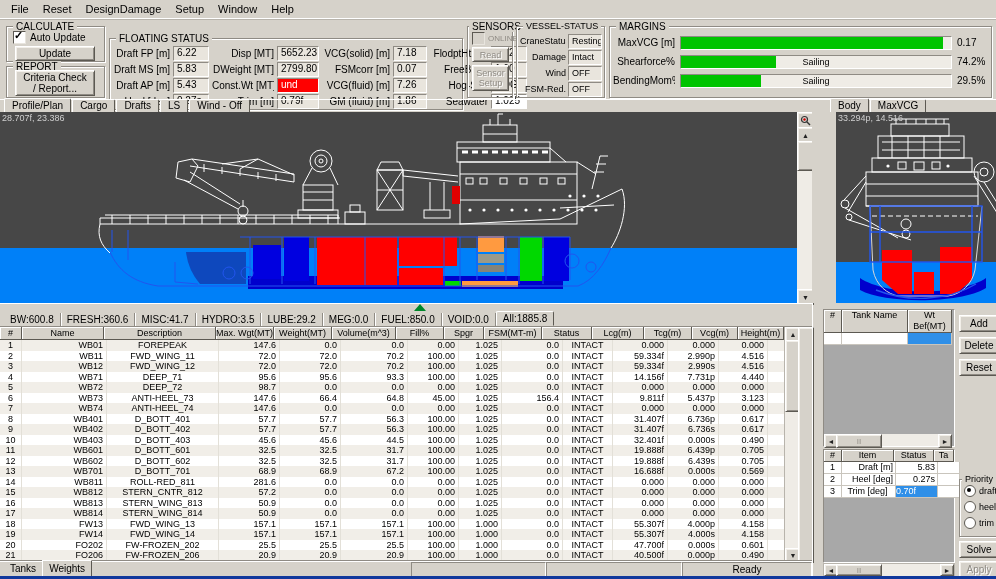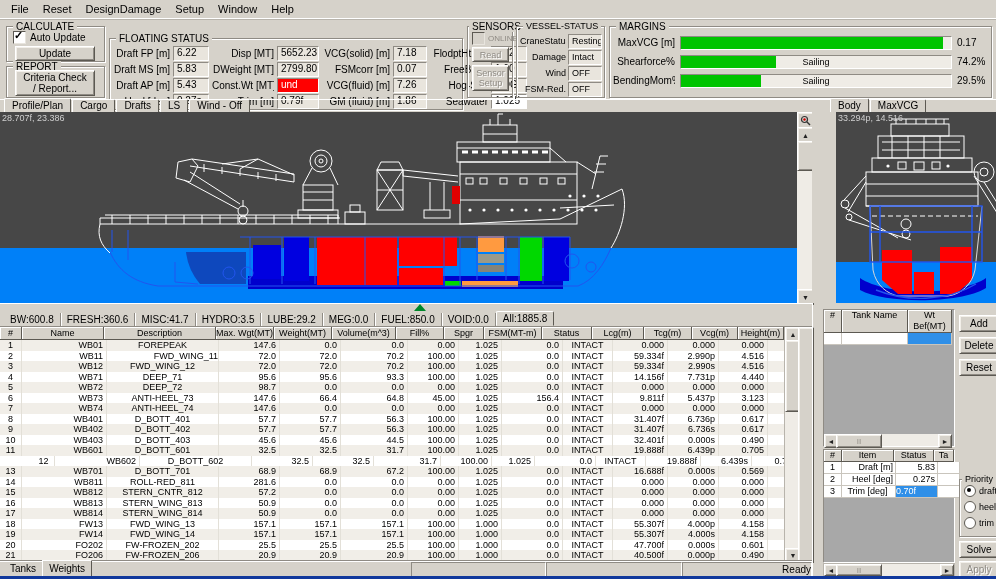--- a/index.html
+++ b/index.html
@@ -57,21 +57,21 @@
   .sb-btn{display:flex;align-items:center;justify-content:center;background:#d6d2ca;
           border:1px solid;border-color:#ffffff #5c5952 #5c5952 #ffffff;box-shadow:inset 1px 1px 0 #f2efe9, inset -1px -1px 0 #8f8b84;
           font-size:7px;color:#222;}
   
   .p-hd{background:#d6d2ca;border-right:1px solid #5c5952;border-bottom:1px solid #5c5952;box-shadow:inset 1px 1px 0 #ffffff;
         font-size:9px;line-height:11px;text-align:center;overflow:hidden;flex:0 0 auto;}
   .p-cell{font-size:9px;line-height:11px;border-right:1px solid #c9c5bd;border-bottom:1px solid #c9c5bd;
           background:#fff;overflow:hidden;white-space:nowrap;flex:0 0 auto;}
   .hl{background:#2f8fe8;color:#fff;}
   
-  .sb-panel{border:1px solid;border-color:#8f8b84 #ffffff #ffffff #8f8b84;height:14px;font-size:10px;line-height:13px;text-align:right;}
+  .sb-panel{border:1px solid;border-color:#8f8b84 #ffffff #ffffff #8f8b84;height:14px;font-size:10px;line-height:13px;text-align:center;}
   .btab{height:13px;line-height:13px;padding:0 6px;font-size:10px;}
   .btab.active{border:1px solid;border-color:#ffffff #5c5952 #5c5952 #ffffff;background:#d6d2ca;margin-top:-2px;height:15px;line-height:15px;}
 </style>
 </head>
 <body>
 
 <div id="menubar" class="abs">
     <div class="menu-item">File</div>
     <div class="menu-item">Reset</div>
     <div class="menu-item">DesignDamage</div>
@@ -427,21 +427,21 @@
         <div class="tcell al-r" style="width: 57px;">0.0</div>
         <div class="tcell al-c" style="width: 49px;">INTACT</div>
         <div class="tcell al-r" style="width: 51px;">0.000</div>
         <div class="tcell al-r" style="width: 47px;">0.000</div>
         <div class="tcell al-r" style="width: 45px;">0.000</div>
         <div class="tcell al-r" style="width: 45px;">Empty</div>
       </div>
       <div class="trow even">
         <div class="tcell al-c" style="width: 21px;">2</div>
         <div class="tcell al-r" style="width: 81px;">WB11</div>
-        <div class="tcell al-c" style="width: 111px; text-align: right;">FWD_WING_11</div>
+        <div class="tcell al-c" style="width: 111px;">FWD_WING_11</div>
         <div class="tcell al-r" style="width: 57px;">72.0</div>
         <div class="tcell al-r" style="width: 57px;">72.0</div>
         <div class="tcell al-r" style="width: 63px;">70.2</div>
         <div class="tcell al-r" style="width: 47px;">100.00</div>
         <div class="tcell al-r" style="width: 39px;">1.025</div>
         <div class="tcell al-r" style="width: 57px;">0.0</div>
         <div class="tcell al-c" style="width: 49px;">INTACT</div>
         <div class="tcell al-r" style="width: 51px;">59.334f</div>
         <div class="tcell al-r" style="width: 47px;">2.990p</div>
         <div class="tcell al-r" style="width: 45px;">4.516</div>
@@ -585,21 +585,21 @@
         <div class="tcell al-r" style="width: 47px;">100.00</div>
         <div class="tcell al-r" style="width: 39px;">1.025</div>
         <div class="tcell al-r" style="width: 57px;">0.0</div>
         <div class="tcell al-c" style="width: 49px;">INTACT</div>
         <div class="tcell al-r" style="width: 51px;">19.888f</div>
         <div class="tcell al-r" style="width: 47px;">6.439p</div>
         <div class="tcell al-r" style="width: 45px;">0.705</div>
         <div class="tcell al-r" style="width: 45px;">Full</div>
       </div>
       <div class="trow even">
-        <div class="tcell al-c" style="width: 21px; padding-left: 33px;">12</div>
+        <div class="tcell al-c" style="width: 21px;">12</div>
         <div class="tcell al-r" style="width: 81px;">WB602</div>
         <div class="tcell al-c" style="width: 111px;">D_BOTT_602</div>
         <div class="tcell al-r" style="width: 57px;">32.5</div>
         <div class="tcell al-r" style="width: 57px;">32.5</div>
         <div class="tcell al-r" style="width: 63px;">31.7</div>
         <div class="tcell al-r" style="width: 47px;">100.00</div>
         <div class="tcell al-r" style="width: 39px;">1.025</div>
         <div class="tcell al-r" style="width: 57px;">0.0</div>
         <div class="tcell al-c" style="width: 49px;">INTACT</div>
         <div class="tcell al-r" style="width: 51px;">19.888f</div>

